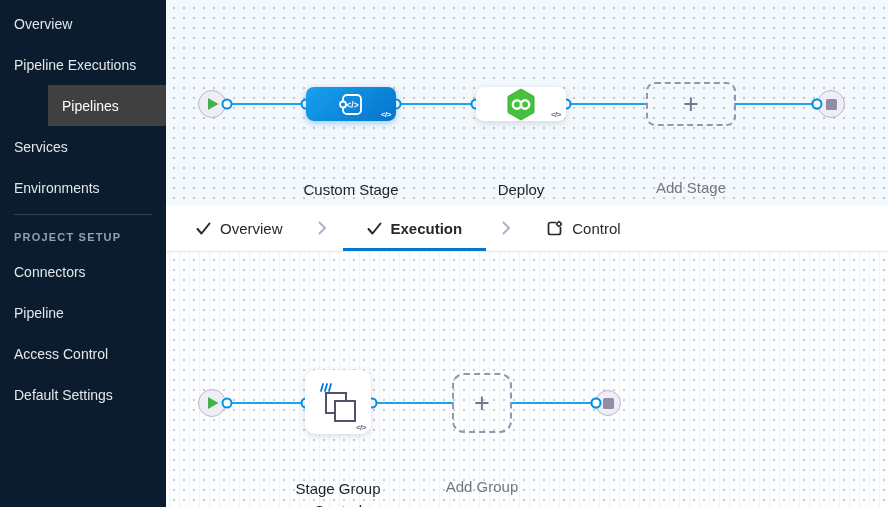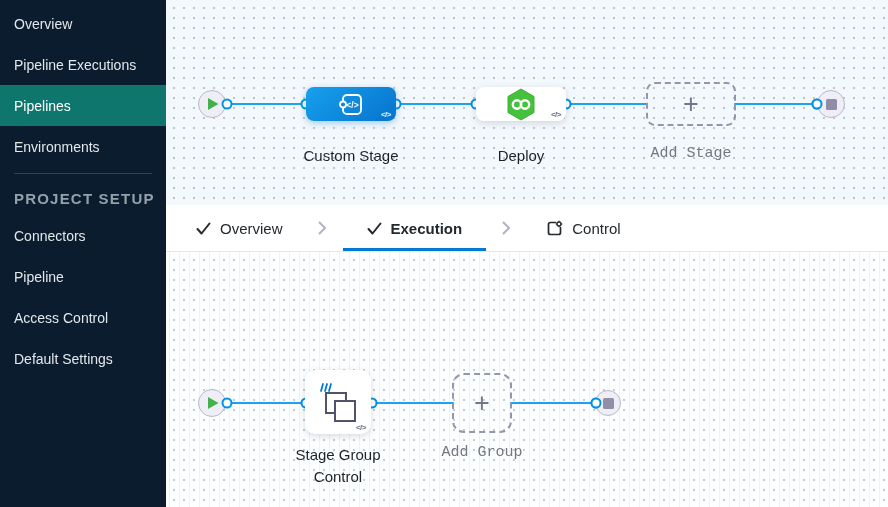--- a/index.html
+++ b/index.html
@@ -3,23 +3,23 @@
 <meta charset="utf-8">
 <style>
   * { margin:0; padding:0; box-sizing:border-box; }
   html,body { width:888px; height:507px; font-family:"Liberation Sans", sans-serif; }
   .app { display:flex; width:888px; height:507px; overflow:hidden; background:#fff; }
 
   
   .sidebar { width:166px; min-width:166px; height:100%; background:#0b1c2e; padding-top:3px; }
   .nav-item { height:41px; display:flex; align-items:center; padding-left:14px;
               font-size:14px; color:#e2e7ec; cursor:pointer; }
-  .nav-item.active { background:#0f766e; color:#ffffff; }
+  .nav-item.active { background:#404040; color:#ffffff;margin-left:48px; }
   .sidebar-divider { height:1px; background:#32414f; margin:6px 14px 6px 14px; }
-  .section-label { padding:10px 0 8px 14px; font-size:15px; letter-spacing:1.2px;
+  .section-label { padding:10px 0 8px 14px; font-size:11px; letter-spacing:1.2px;
                    color:#94a0ab; font-weight:bold; }
 
   
   .main { flex:1; display:flex; flex-direction:column; position:relative; }
 
   .canvas { position:relative; width:100%; overflow:hidden; }
   .canvas-top {
     height:205px;
     background-color:#f3f8fc;
     background-image: radial-gradient(circle, #bcc5cd 1px, transparent 1.4px);
@@ -50,22 +50,22 @@
                 display:flex; align-items:center; justify-content:center; cursor:pointer; }
   .node-dashed { border:2px dashed #9496ad; border-radius:9px; background:transparent;
                  display:flex; align-items:center; justify-content:center; cursor:pointer; }
   .plus-glyph { font-size:27px; font-weight:300; color:#73768a; line-height:1; }
   .code-badge { position:absolute; right:5px; bottom:2px; font-size:8px; font-weight:bold;
                 letter-spacing:-0.5px; }
   .code-badge.on-blue { color:#eaf5fd; }
   .code-badge.on-white { color:#6c6f85; }
 
   .node-label { position:absolute; font-size:15px; color:#1d2228; text-align:center;
-                transform:translateX(-50%); white-space:nowrap; }
-  .node-label.muted { color:#75777f;font-family:Liberation Mono, monospace; }
+                transform:translateX(-50%); white-space:nowrap;margin-top:34px; }
+  .node-label.muted { color:#75777f; }
   .node-label.two-line { white-space:normal; width:150px; line-height:22px; }
 
   
   .tabbar { height:47px; background:#ffffff; border-bottom:1px solid #e5e6e8;
             display:flex; align-items:stretch; padding-left:10px; position:relative; z-index:2; }
   .tab { display:flex; align-items:center; gap:9px; padding:3px 20px 0 20px;
          border-bottom:3px solid transparent; cursor:pointer; }
   .tab .tab-label { font-size:15px; color:#24292e; }
   .tab.active { border-bottom-color:#0278d5; }
   .tab.active .tab-label { font-weight:bold; }
@@ -81,20 +81,23 @@
     <div class="nav-item">
         <span>Overview</span>
       </div>
     <div class="nav-item">
         <span>Pipeline Executions</span>
       </div>
     <div class="nav-item active">
         <span>Pipelines</span>
       </div>
     <div class="nav-item">
+        <span>Services</span>
+      </div>
+    <div class="nav-item">
         <span>Environments</span>
       </div>
 
     <div class="sidebar-divider"></div>
     <div class="section-label">PROJECT SETUP</div>
 
     <div class="nav-item">
         <span>Connectors</span>
       </div>
     <div class="nav-item">

